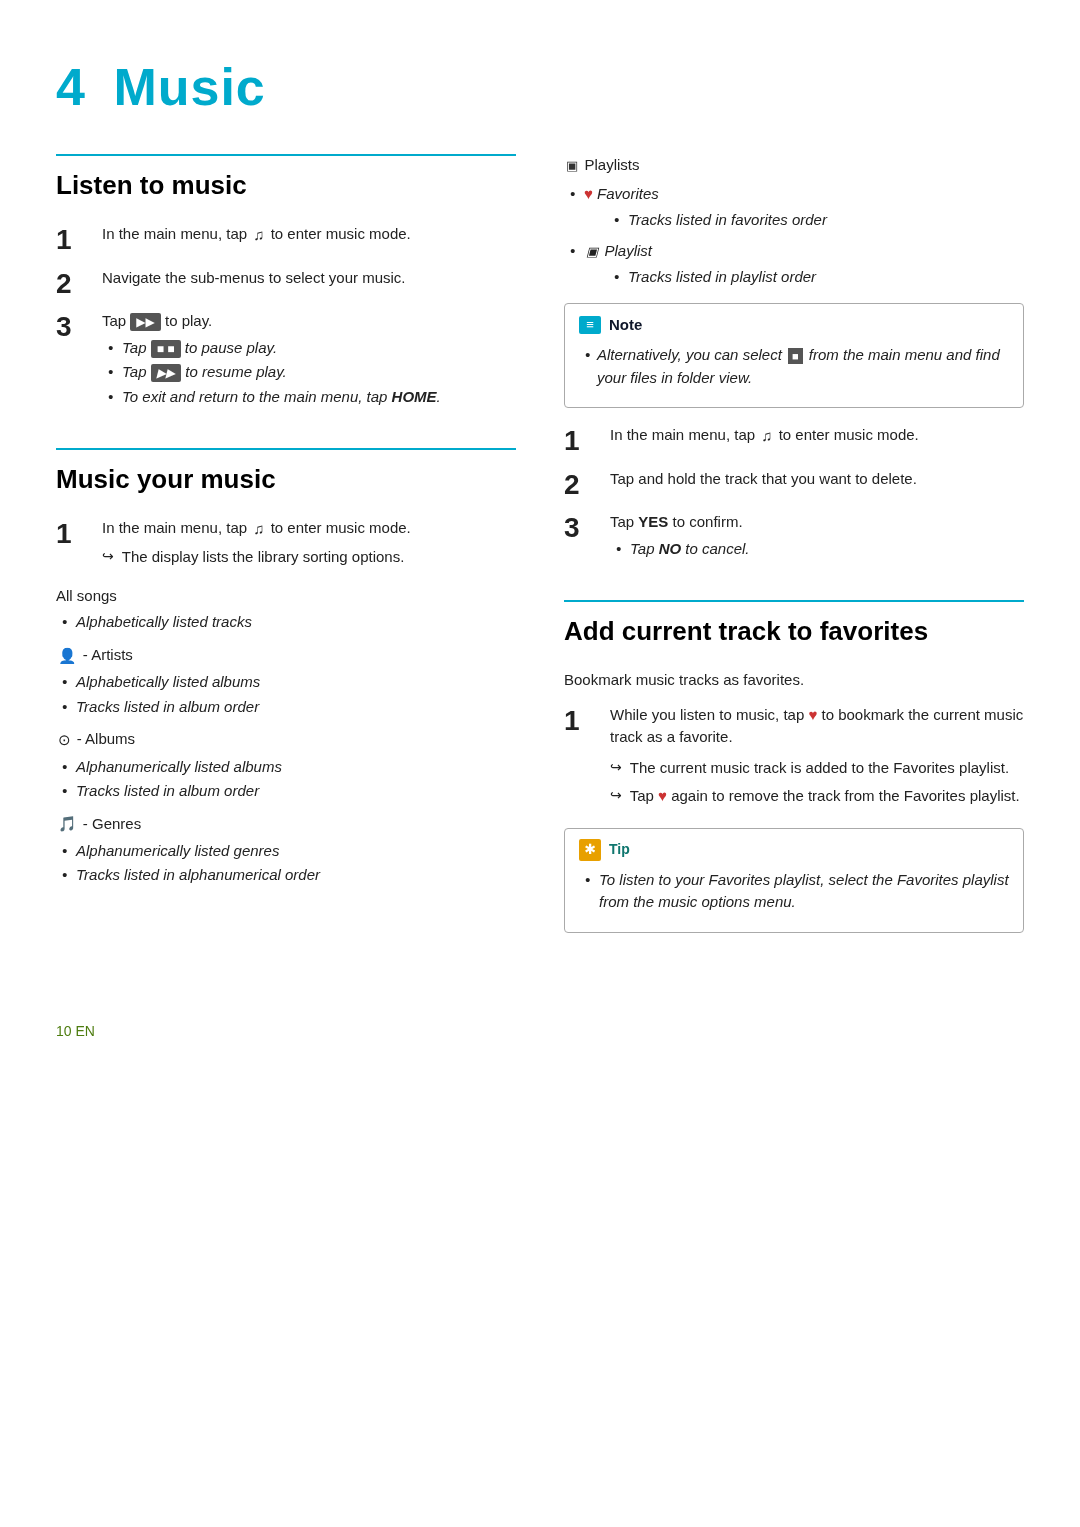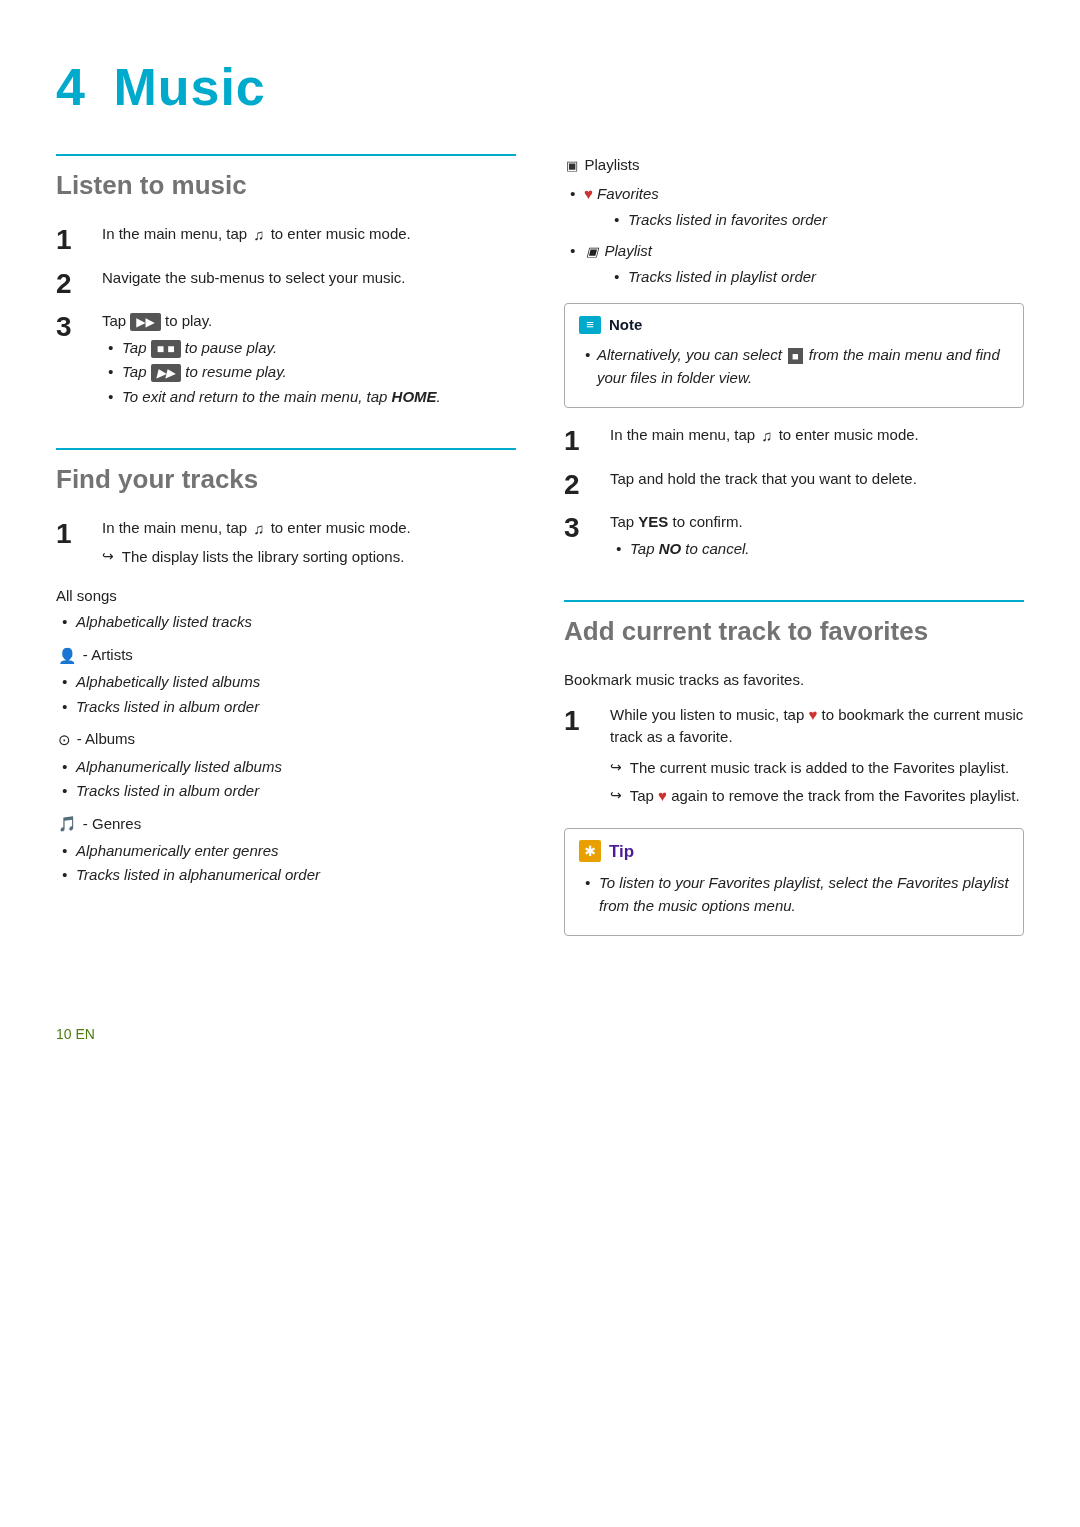--- a/index.html
+++ b/index.html
@@ -38,21 +38,21 @@
       flex: 1 1 0;
     }
 
     .col-right {
       flex: 1 1 0;
     }
 
     h2.section-title {
       font-size: 26px;
       font-weight: bold;
-      color: #737373;
+      color: #000000;
       border-top: 2px solid #00aacc;
       padding-top: 10px;
       margin-bottom: 18px;
     }
 
     .section {
       margin-bottom: 32px;
     }
 
     .step {
@@ -255,22 +255,22 @@
       font-size: 14px;
       border-radius: 2px;
       width: 22px;
       height: 22px;
       margin-right: 8px;
       flex-shrink: 0;
     }
 
     .tip-label {
       font-weight: bold;
-      color: #4c1d95;
-      font-size: 17px;
+      color: #0f766e;
+      font-size: 14px;
     }
 
     .page-footer {
       margin-top: 56px;
       font-size: 14px;
       color: #4d7c0f;
     }
 
     .sub-bullet {
       padding-left: 36px;
@@ -325,21 +325,21 @@
           <ul>
             <li>Tap <span class="btn-pause">■ ■</span> to pause play.</li>
             <li>Tap <span class="btn-resume">▶▶</span> to resume play.</li>
             <li>To exit and return to the main menu, tap <span class="bold">HOME</span>.</li>
           </ul>
         </div>
       </div>
     </div>
 
     <div class="section">
-      <h2 class="section-title">Find your tracks</h2>
+      <h2 class="section-title">Music your music</h2>
 
       <div class="step">
         <div class="step-num">1</div>
         <div class="step-content">
           <p>In the main menu, tap <span class="icon-inline music-note">♫</span> to enter music mode.</p>
           <div class="arrow-item">
             <span class="arrow">↪</span>
             <span class="arrow-text">The display lists the library sorting options.</span>
           </div>
         </div>
@@ -364,21 +364,21 @@
         <p class="label-title"><span class="icon-inline">⊙</span> - Albums</p>
         <ul>
           <li>Alphanumerically listed albums</li>
           <li>Tracks listed in album order</li>
         </ul>
       </div>
 
       <div class="label-group">
         <p class="label-title"><span class="icon-inline">🎵</span> - Genres</p>
         <ul>
-          <li>Alphanumerically enter genres</li>
+          <li>Alphanumerically listed genres</li>
           <li>Tracks listed in alphanumerical order</li>
         </ul>
       </div>
 
     </div>
 
   </div>
 
   <div class="col-right">
 

